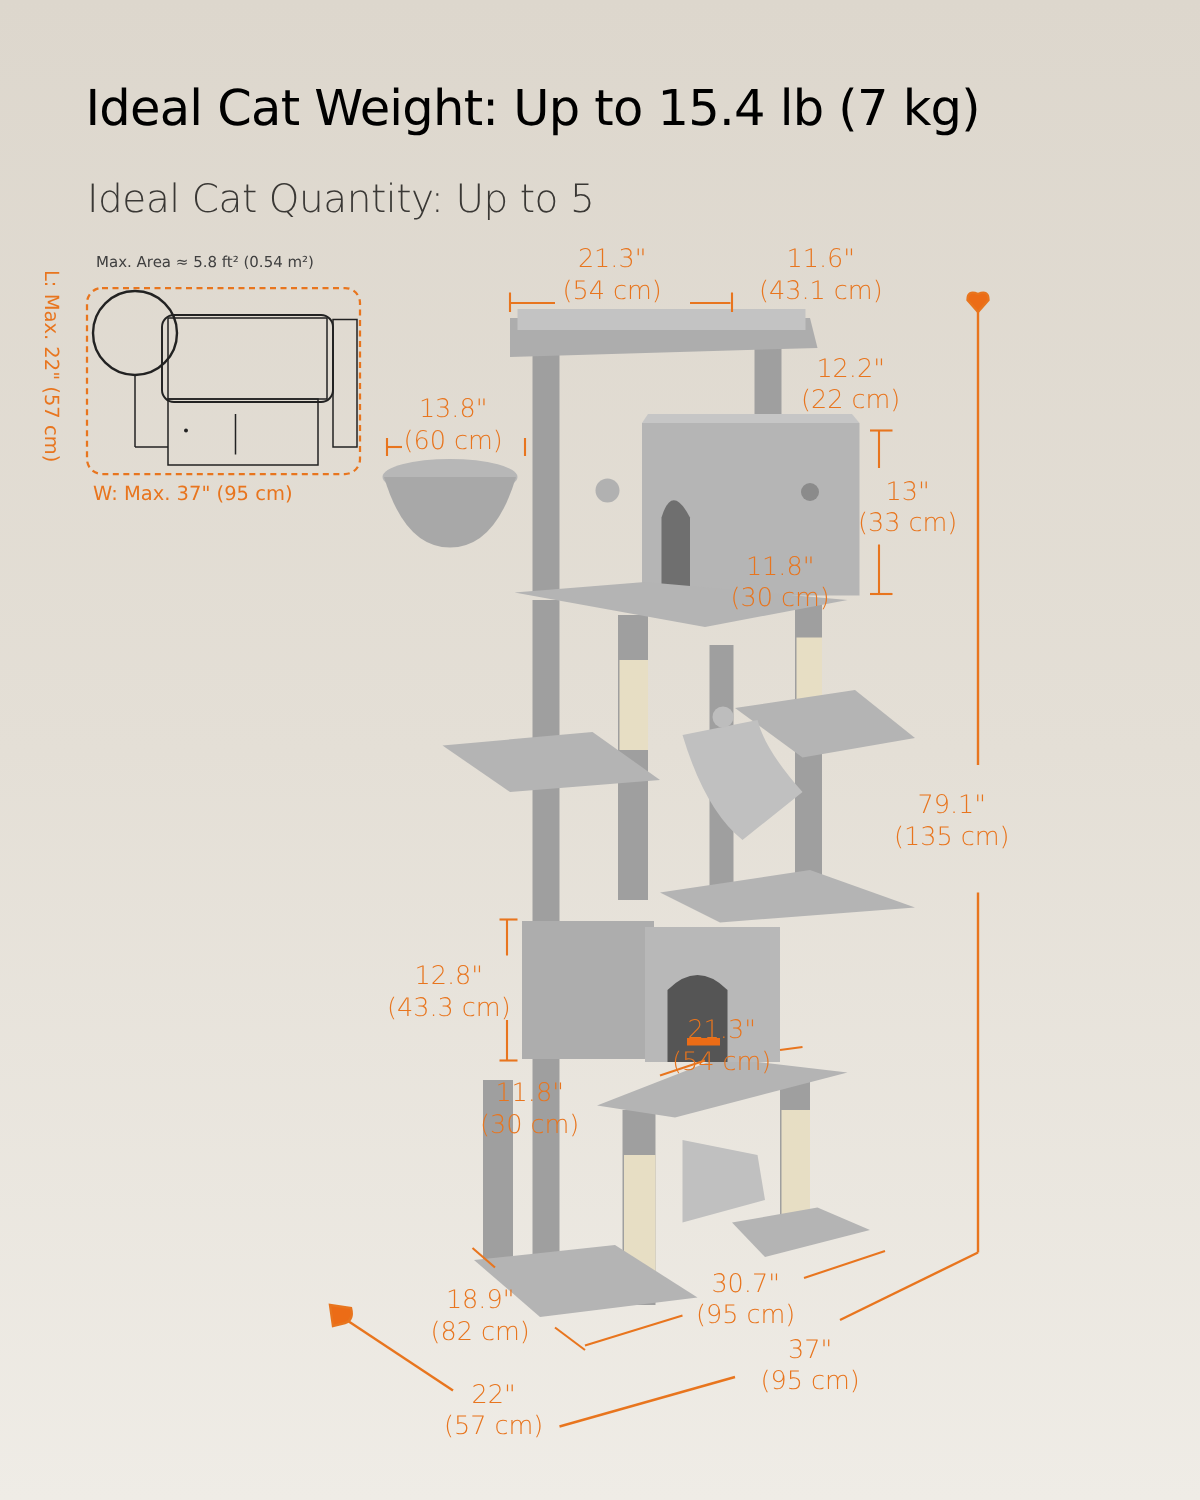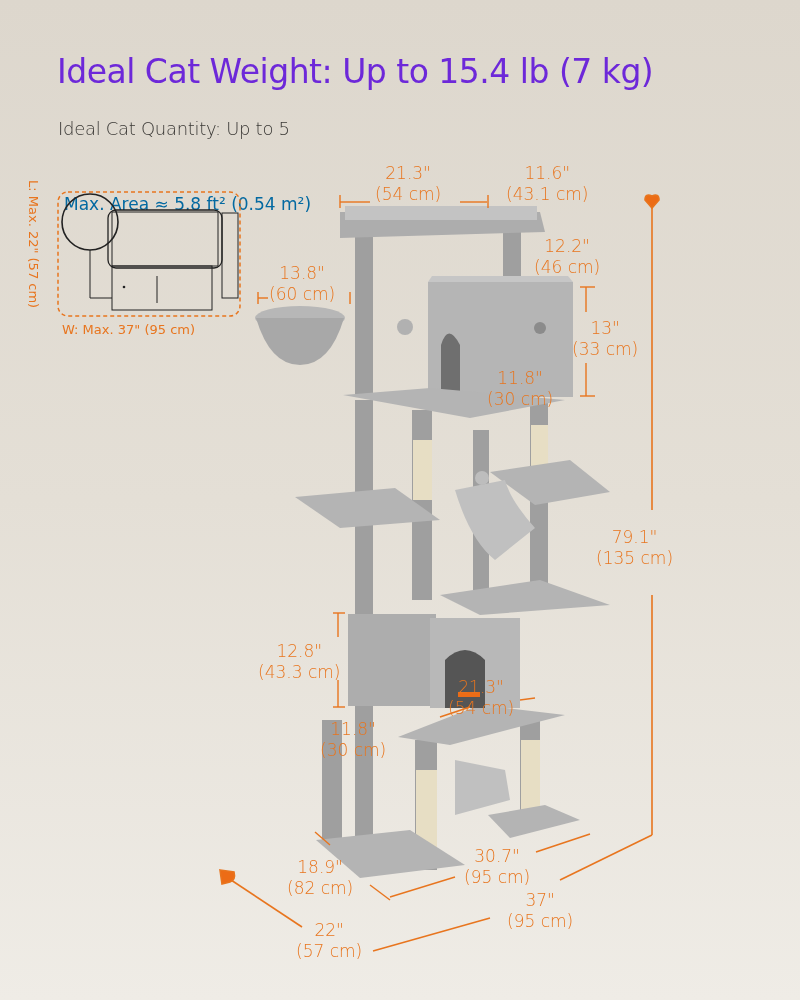--- a/index.html
+++ b/index.html
@@ -3,32 +3,32 @@
 <meta charset="utf-8">
 <style>
   html, body { margin: 0; padding: 0; }
   body {
     width: 800px; height: 1000px; overflow: hidden; position: relative;
     background: linear-gradient(180deg, #ddd7cd 0%, #e4dfd6 50%, #efece6 100%);
     font-family: "DejaVu Sans", sans-serif;
   }
   .title {
     position: absolute; left: 57px; top: 52px;
-    font-size: 33px; font-weight: 500; color: #6d28d9; letter-spacing: -0.5px;
+    font-size: 33px; font-weight: 500; color: #000000; letter-spacing: -0.5px;
   }
   .subtitle {
     position: absolute; left: 58px; top: 118px;
-    font-size: 18px; color: #3a3835; font-weight: 300; letter-spacing: -0.3px;
+    font-size: 26px; color: #3a3835; font-weight: 300; letter-spacing: -0.3px;
   }
   .dim {
     position: absolute; color: #e8751e; font-size: 17px; line-height: 21px;
     text-align: center; white-space: nowrap; font-weight: 300;
   }
   .dim span { display: block; }
-  .area-label { position: absolute; left: 64px; top: 170px; font-size: 17px; color: #0369a1; margin-top: 24px; }
+  .area-label { position: absolute; left: 64px; top: 170px; font-size: 10px; color: #404040; }
   .w-label { position: absolute; left: 62px; top: 322px; font-size: 13px; color: #e8751e; }
   .l-label {
     position: absolute; left: 26px; top: 180px; font-size: 13px; color: #e8751e;
     writing-mode: vertical-rl; white-space: nowrap;
   }
   svg.scene { position: absolute; left: 0; top: 0; }
 </style>
 </head>
 <body>
 
@@ -154,21 +154,21 @@
 <div class="dim" style="left:375px;top:163px;">
   <span>21.3"</span>
     <span>(54 cm)</span>
 </div>
 <div class="dim" style="left:506px;top:163px;">
   <span>11.6"</span>
     <span>(43.1 cm)</span>
 </div>
 <div class="dim" style="left:534px;top:236px;">
   <span>12.2"</span>
-    <span>(46 cm)</span>
+    <span>(22 cm)</span>
 </div>
 <div class="dim" style="left:269px;top:263px;">
   <span>13.8"</span>
     <span>(60 cm)</span>
 </div>
 <div class="dim" style="left:572px;top:318px;">
   <span>13"</span>
     <span>(33 cm)</span>
 </div>
 <div class="dim" style="left:487px;top:368px;">

